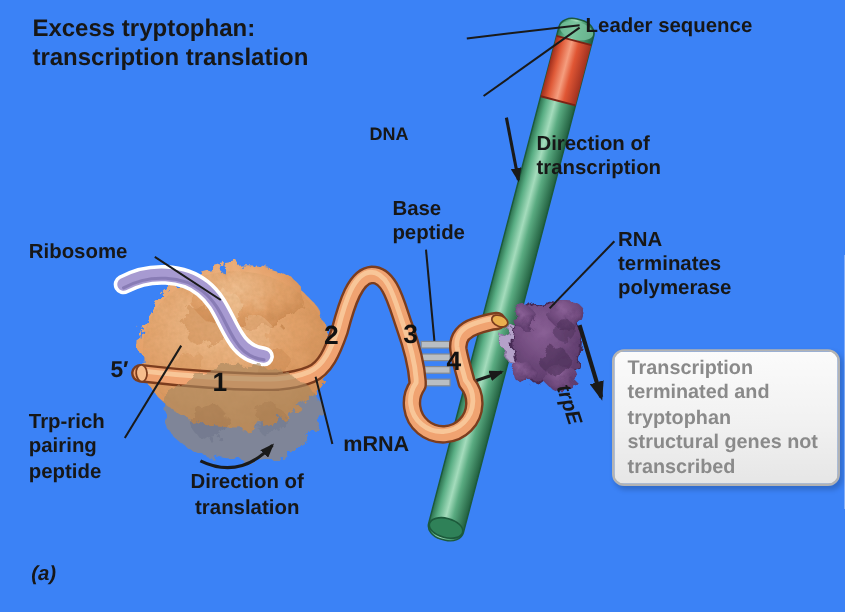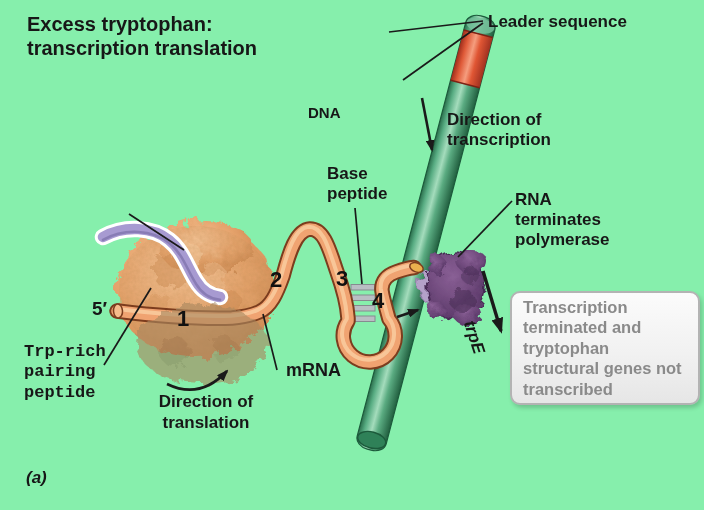--- a/index.html
+++ b/index.html
@@ -1,38 +1,38 @@
 <!DOCTYPE html>
 <html><head>
 <meta charset="utf-8">
 <style>
   html,body{margin:0;padding:0;background:#ffffff;}
   #stage{
-    position:relative;width:704px;height:510px;overflow:hidden;background:#86efac;
+    position:relative;width:704px;height:510px;overflow:hidden;background:#3b82f6;
     font-family:"Liberation Sans",sans-serif;
   }
   #art{position:absolute;left:0;top:0;}
   .lbl{
     position:absolute;font-weight:700;color:#171717;
     white-space:nowrap;line-height:1.18;
   }
   .title{left:27px;top:12px;font-size:20px;line-height:1.22;}
   .leader{left:488px;top:12px;font-size:17px;}
   .dna{left:308px;top:104px;font-size:15px;}
   .dir-transcription{left:447px;top:110px;font-size:17px;}
   .base-pairing{left:327px;top:164px;font-size:17px;}
   .rna-pol{left:515px;top:190px;font-size:17px;}
   .ribosome{left:24px;top:200px;font-size:17px;}
   .five-prime{left:92px;top:298px;font-size:19px;}
   .num{position:absolute;font-weight:700;color:#111;font-size:22px;line-height:1;}
   .n1{left:177px;top:308px;}
   .n2{left:270px;top:269px;}
   .n3{left:336px;top:268px;}
   .n4{left:372px;top:290px;}
-  .trp-rich{left:24px;top:342px;font-size:17px;line-height:1.2;font-family:Liberation Mono, monospace;}
+  .trp-rich{left:24px;top:342px;font-size:17px;line-height:1.2;}
   .mrna-lbl{left:286px;top:360px;font-size:18px;}
   .dir-translation{left:140px;top:391px;width:132px;text-align:center;font-size:17px;line-height:1.24;}
   .gene{
     left:478px;top:318px;font-size:17px;font-style:italic;
     transform:rotate(72deg);transform-origin:0 0;
   }
   .panel{left:26px;top:468px;font-size:17px;font-style:italic;}
   .callout{
     position:absolute;left:510px;top:291px;width:190px;box-sizing:border-box;
     padding:4px 11px;border:2px solid #b3b3b3;border-radius:10px;
@@ -208,20 +208,21 @@
     <span class="blk">Base</span>
     <span class="blk">peptide</span>
   </div>
 
   <div class="lbl rna-pol">
     <span class="blk">RNA</span>
     <span class="blk">terminates</span>
     <span class="blk">polymerase</span>
   </div>
 
+  <div class="lbl ribosome">Ribosome</div>
 
   <div class="lbl five-prime">5′</div>
 
   <div class="num n1">1</div>
   <div class="num n2">2</div>
   <div class="num n3">3</div>
   <div class="num n4">4</div>
 
   <div class="lbl trp-rich">
     <span class="blk">Trp-rich</span>

